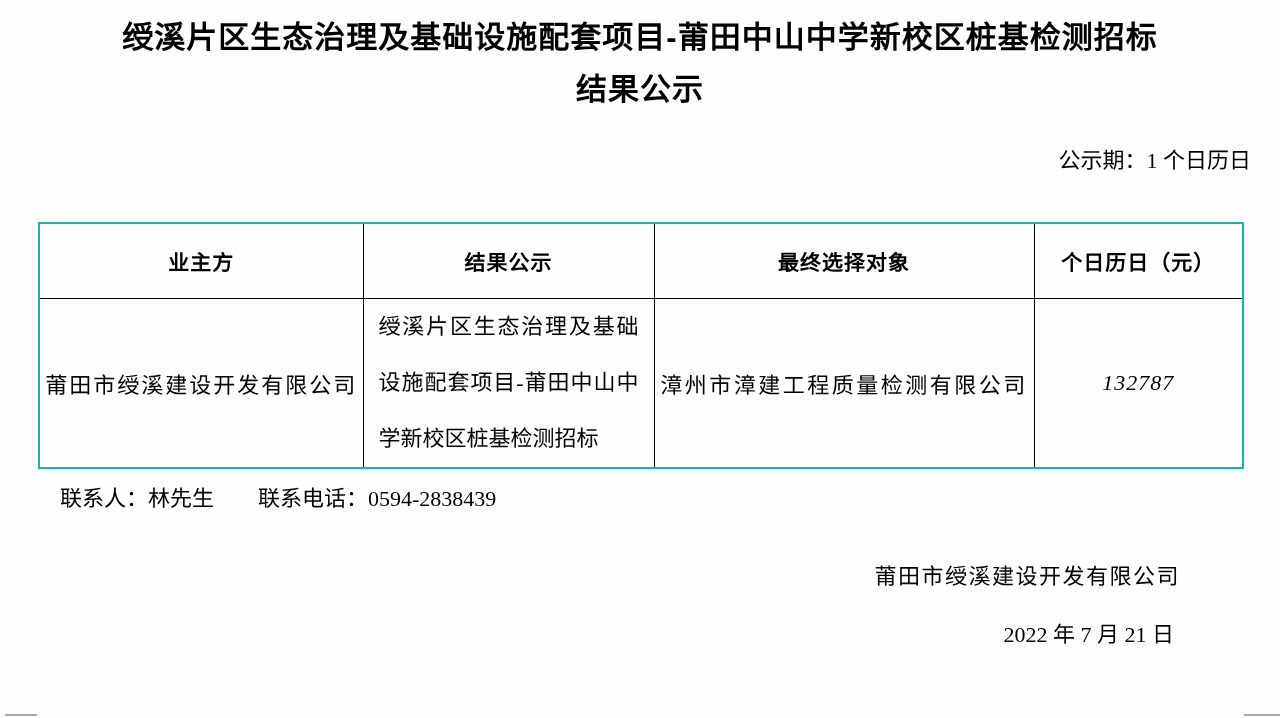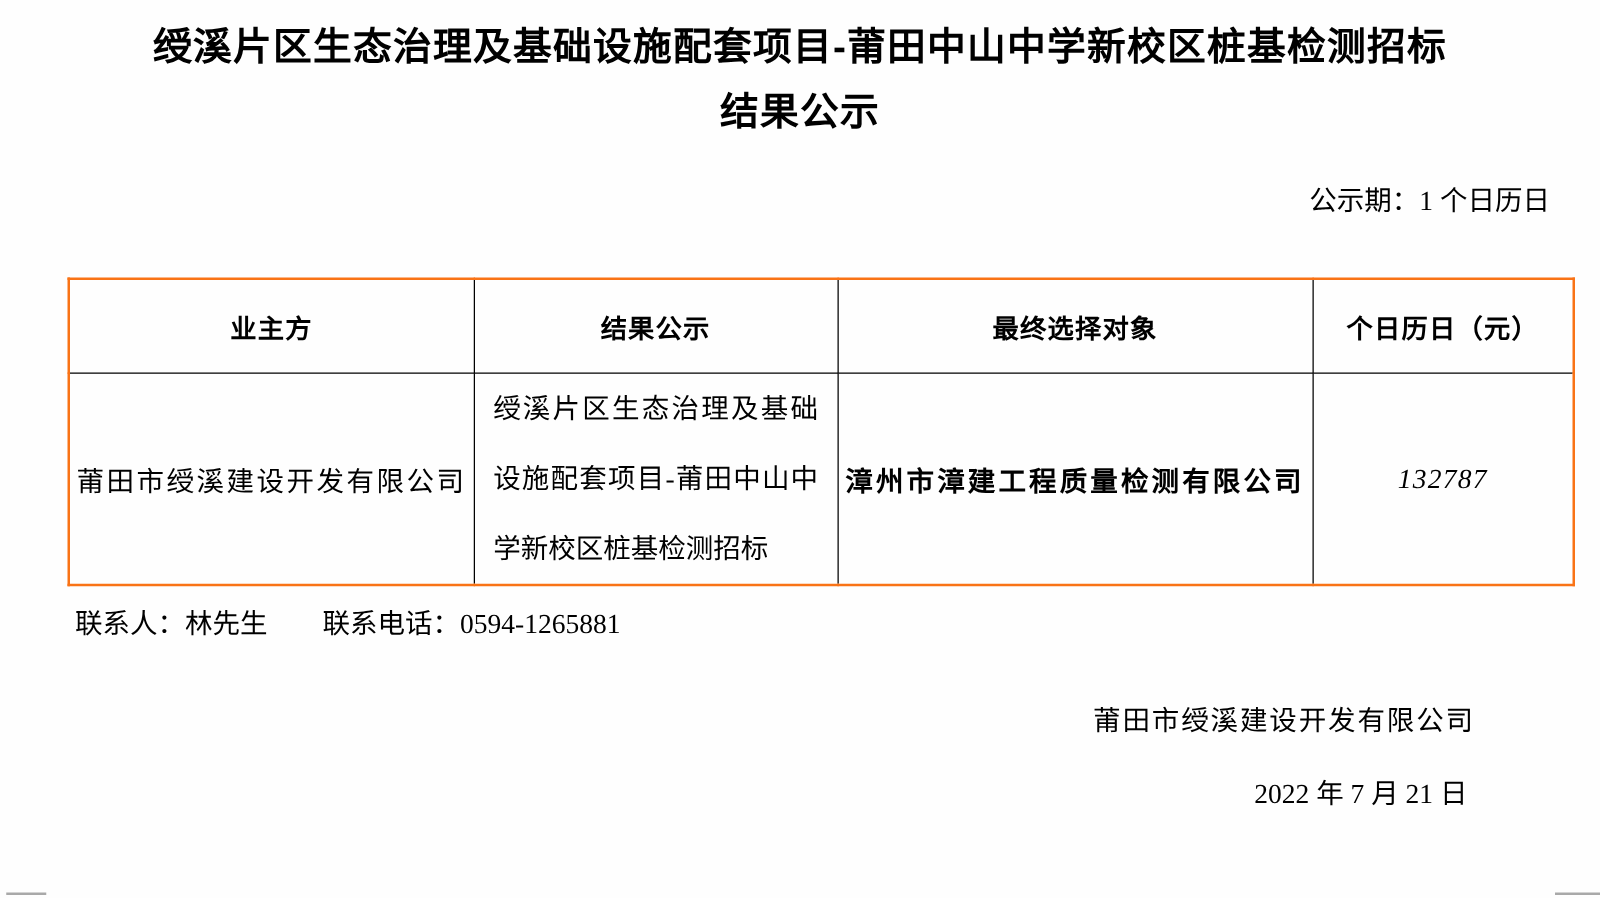--- a/index.html
+++ b/index.html
@@ -17,31 +17,31 @@
     padding-top: 12px;
     text-align: center;
     font-family: "Liberation Sans", "DejaVu Sans", sans-serif;
     font-weight: 700;
     font-size: 31px;
     line-height: 52px;
     letter-spacing: 1px;
   }
   .publicity-period {
     margin-top: 32px;
-    padding-right: 40px;
+    padding-right: 29px;
     text-align: right;
     font-size: 22px;
     line-height: 26px;
   }
   table.results-table {
-    margin: 48px 0 0 54px;
+    margin: 48px 0 0 38px;
     width: 1204px;
     border-collapse: collapse;
     table-layout: fixed;
-    border: 2px solid #f97316;
+    border: 2px solid #14b8a6;
   }
   table.results-table th,
   table.results-table td {
     border: 1px solid #000;
     vertical-align: middle;
   }
   table.results-table th {
     height: 75px;
     font-size: 21px;
     font-weight: 700;
@@ -60,21 +60,20 @@
   td.cell-project {
     text-align: justify;
     text-justify: inter-character;
     padding: 0 15px;
     line-height: 56px;
   }
   td.cell-winner {
     text-align: center;
     letter-spacing: 2.5px;
     padding: 0 2px;
-    font-weight: bold;
   }
   td.cell-price {
     text-align: center;
     letter-spacing: 1px;
     font-style: italic;
   }
   .contact-line {
     margin-top: 16px;
     padding-left: 60px;
     font-size: 22px;
@@ -131,20 +130,20 @@
   <tbody>
     <tr>
       <td class="cell-owner">莆田市绶溪建设开发有限公司</td>
       <td class="cell-project">绶溪片区生态治理及基础设施配套项目-莆田中山中学新校区桩基检测招标</td>
       <td class="cell-winner">漳州市漳建工程质量检测有限公司</td>
       <td class="cell-price">132787</td>
     </tr>
   </tbody>
 </table>
 
-<div class="contact-line">联系人：林先生　　联系电话：0594-1265881</div>
+<div class="contact-line">联系人：林先生　　联系电话：0594-2838439</div>
 
 <div class="signature-line">莆田市绶溪建设开发有限公司</div>
 
 <div class="date-line">2022 年 7 月 21 日</div>
 
 <div class="edge-mark edge-mark-left"></div>
 <div class="edge-mark edge-mark-right"></div>
 
 </body></html>

